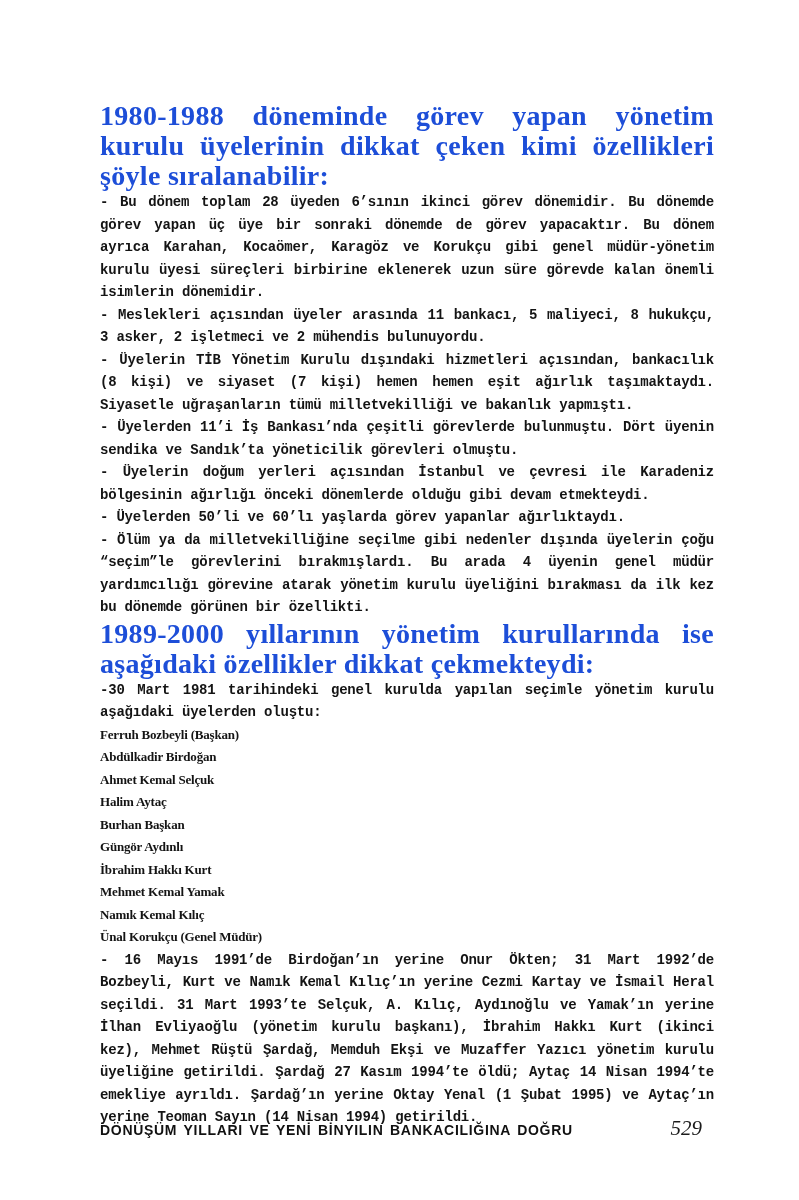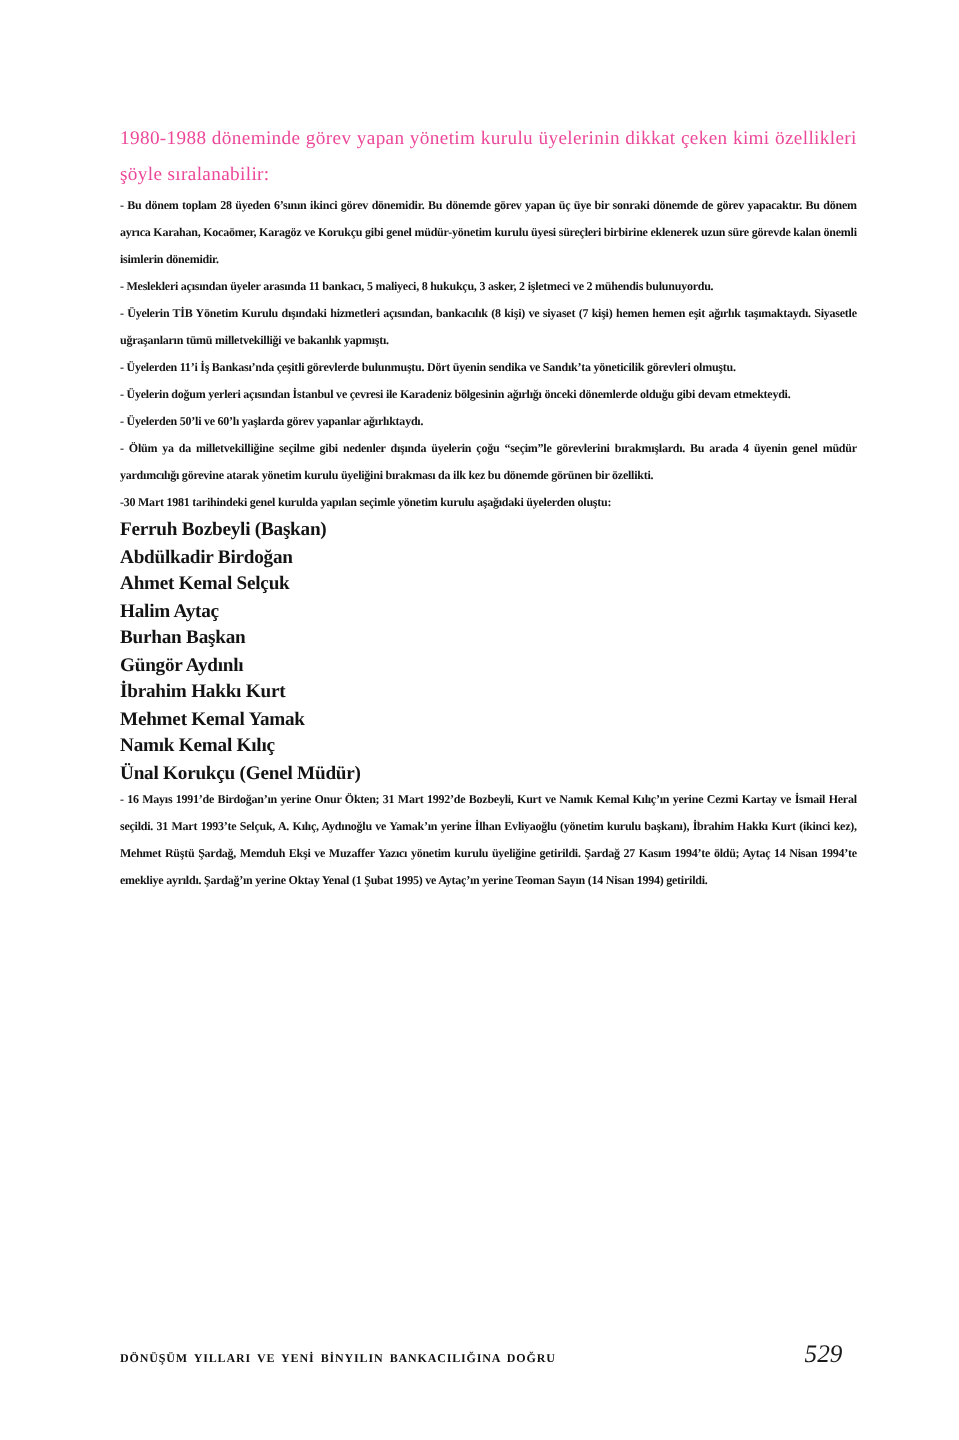--- a/index.html
+++ b/index.html
@@ -18,60 +18,60 @@
   }
   .text-block {
     position: absolute;
     left: 100px;
     top: 101px;
     width: 614px;
   }
   .heading {
     margin: 0;
     font-family: "Liberation Serif", serif;
-    font-weight: 400;
-    font-size: 16px;
+    font-weight: 700;
+    font-size: 28px;
     line-height: 30px;
     letter-spacing: 0.3px;
     text-align: justify;
-    color: #ec4899;
+    color: #1d4ed8;
   }
   .body-par {
     margin: 0;
-    font-family: Liberation Serif, serif;
+    font-family: Liberation Mono, monospace;
     font-weight: 700;
-    font-size: 10px;
+    font-size: 14px;
     line-height: 22.5px;
     letter-spacing: -0.2px;
     text-align: justify;
     color: #141414;
   }
   .members .member-line {
     margin: 0;
     font-family: "Liberation Serif", serif;
     font-weight: 700;
-    font-size: 16px;
+    font-size: 13px;
     line-height: 22.5px;
     letter-spacing: -0.2px;
     text-align: left;
     color: #141414;
   }
   .footer {
     position: absolute;
     left: 100px;
     top: 1116px;
     width: 614px;
     display: flex;
     justify-content: space-between;
     align-items: baseline;
   }
   .running-title {
-    font-family: Liberation Serif, serif;
+    font-family: Liberation Sans, sans-serif;
     font-weight: 700;
-    font-size: 10px;
+    font-size: 14px;
     letter-spacing: 0.7px;
     word-spacing: 2px;
     color: #111111;
   }
   .page-number {
     font-family: "Liberation Serif", serif;
     font-style: italic;
     font-weight: 400;
     font-size: 21px;
     color: #1b1b1b;
@@ -98,20 +98,21 @@
 
         <p class="body-par">- Üyelerden 11’i İş Bankası’nda çeşitli görevlerde bulunmuştu. Dört üyenin sendika ve Sandık’ta yöneticilik görevleri olmuştu.</p>
 
         <p class="body-par">- Üyelerin doğum yerleri açısından İstanbul ve çevresi ile Karadeniz bölgesinin ağırlığı önceki dönemlerde olduğu gibi devam etmekteydi.</p>
 
         <p class="body-par">- Üyelerden 50’li ve 60’lı yaşlarda görev yapanlar ağırlıktaydı.</p>
 
         <p class="body-par">- Ölüm ya da milletvekilliğine seçilme gibi nedenler dışında üyelerin çoğu “seçim”le görevlerini bırakmışlardı. Bu arada 4 üyenin genel müdür yardımcılığı görevine atarak yönetim kurulu üyeliğini bırakması da ilk kez bu dönemde görünen bir özellikti.</p>
       </div>
 
+    <p class="heading">1989-2000 yıllarının yönetim kurullarında ise aşağıdaki özellikler dikkat çekmekteydi:</p>
 
     <p class="body-par">-30 Mart 1981 tarihindeki genel kurulda yapılan seçimle yönetim kurulu aşağıdaki üyelerden oluştu:</p>
 
     <div class="members">
 
         <p class="member-line">Ferruh Bozbeyli (Başkan)</p>
 
         <p class="member-line">Abdülkadir Birdoğan</p>
 
         <p class="member-line">Ahmet Kemal Selçuk</p>

